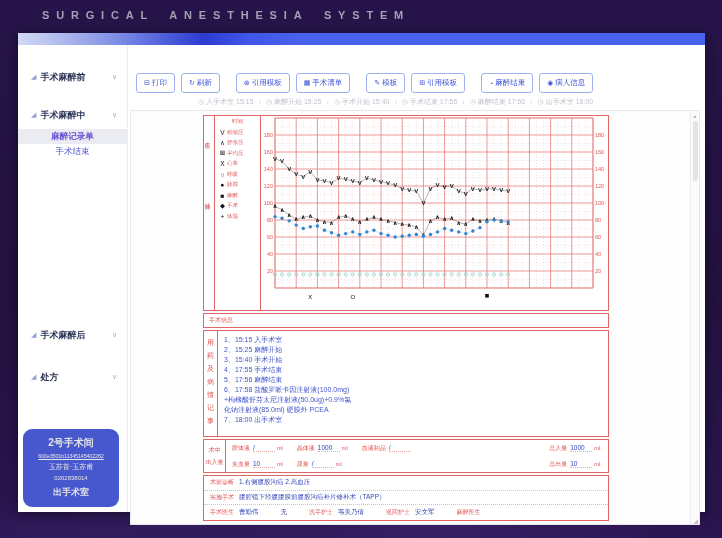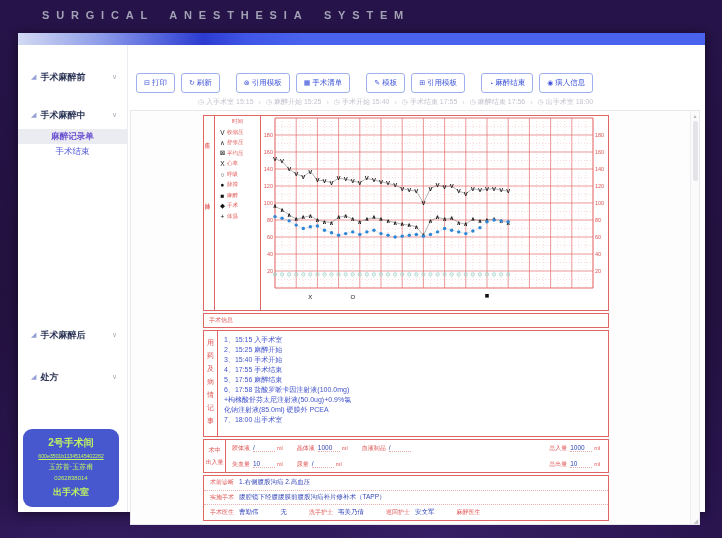--- a/index.html
+++ b/index.html
@@ -24,21 +24,21 @@
   .side-sec .lbl { color:#2a3355; font-size:9px; font-weight:600; flex:1; }
   .side-sec .chev { color:#a9a9b5; font-size:7px; }
   .sec-0 { margin-top:24px; }
   .sec-1 { margin-top:22px; }
   .sec-2 { margin-top:168px; }
   .sec-3 { margin-top:26px;justify-content:flex-end; }
   .submenu { margin-top:6px; }
   .submenu-item { height:15px; line-height:15px; text-align:center; font-size:8.5px; color:#5156d6; cursor:pointer; }
   .submenu-item.active { background:#ebebf2; color:#6a51d0; font-weight:600; }
   .room-card { position:absolute; left:5px; bottom:5px; width:96px; border-radius:9px; background:#4757cd;
-    color:#bef264; text-align:center; padding:7px 12px 8px; }
+    color:#e5e5e5; text-align:center; padding:7px 12px 8px; }
   .room-name { font-size:10px; font-weight:700; }
   .room-id { font-size:5.5px; margin-top:3px; text-decoration:underline; letter-spacing:-.2px; cursor:pointer; }
   .room-patient { font-size:7px; margin-top:3px; }
   .room-no { font-size:6px; margin-top:3px; }
   .room-action { font-size:9px; font-weight:700; margin-top:5px; cursor:pointer; }
 
   
   .content { flex:1; position:relative; height:100%;margin-top:19px; }
   .toolbar { display:flex; align-items:center; margin:9px 0 0 8px; }
   .tb-btn { display:inline-flex; align-items:center; height:20px; padding:0 7px; margin-right:6px;

